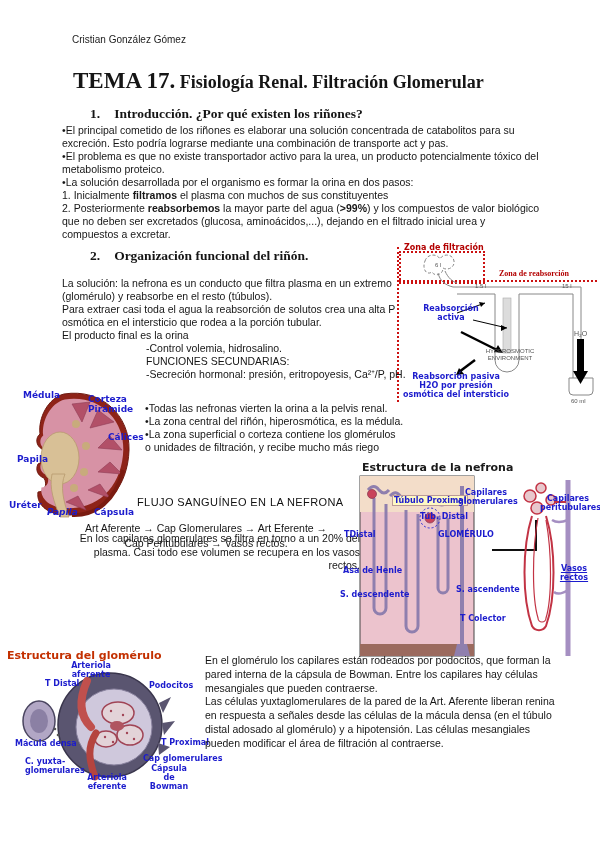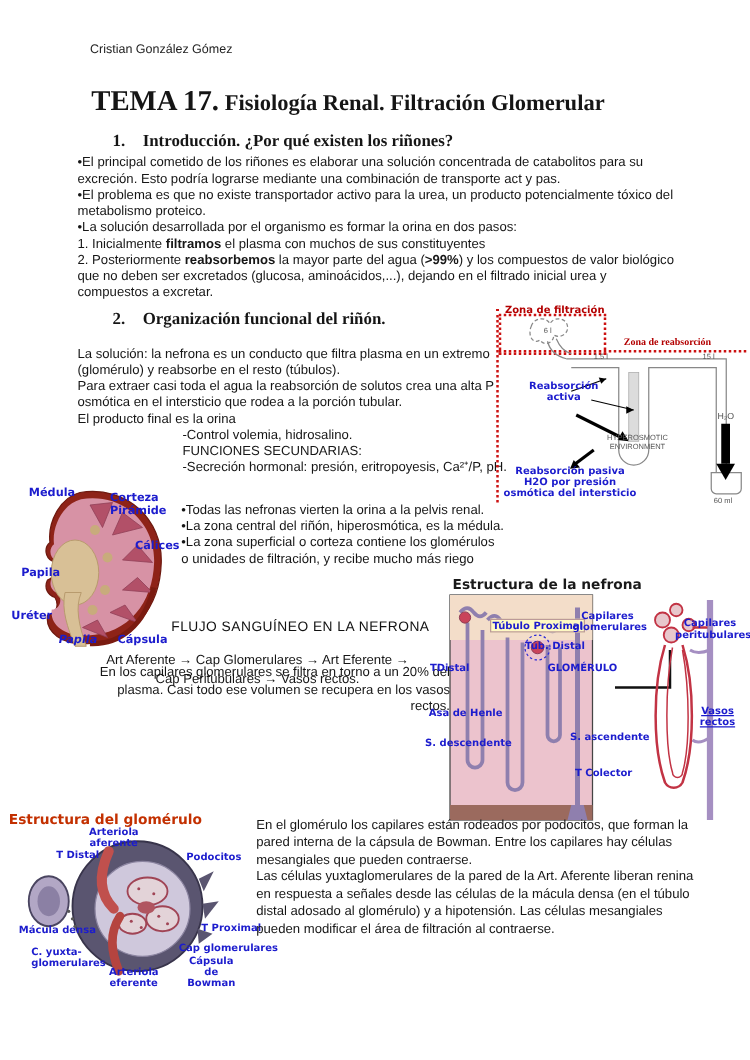--- a/index.html
+++ b/index.html
@@ -148,21 +148,21 @@
       <circle cx="82" cy="84" r="4" fill="#c8ab7c"></circle>
       <circle cx="72" cy="100" r="4" fill="#c8ab7c"></circle>
 
       <path d="M121,82 C114,112 94,128 70,127" fill="none" stroke="#7a1b10" stroke-width="4"></path>
     </svg>
     <span class="bl" style="left:21px;top:2px;">Médula</span>
     <span class="bl" style="left:86px;top:6px;">Corteza</span>
     <span class="bl" style="left:86px;top:16px;">Pirámide</span>
     <span class="bl" style="left:106px;top:44px;width:30px;white-space:normal;">Cálices</span>
     <span class="bl" style="left:15px;top:66px;">Papila</span>
-    <span class="bl" style="left:7px;top:100px;">Uréter</span>
+    <span class="bl" style="left:7px;top:112px;">Uréter</span>
     <span class="bl" style="left:45px;top:119px;font-style:italic;">Papila</span>
     <span class="bl" style="left:92px;top:119px;">Cápsula</span>
   </div>
 
   <div class="abs body-text" style="left:145px;top:402px;white-space:nowrap;">
     <div>•Todas las nefronas vierten la orina a la pelvis renal.</div>
     <div>•La zona central del riñón, hiperosmótica, es la médula.</div>
     <div>•La zona superficial o corteza contiene los glomérulos</div>
     <div>o unidades de filtración, y recibe mucho más riego</div>
   </div>

